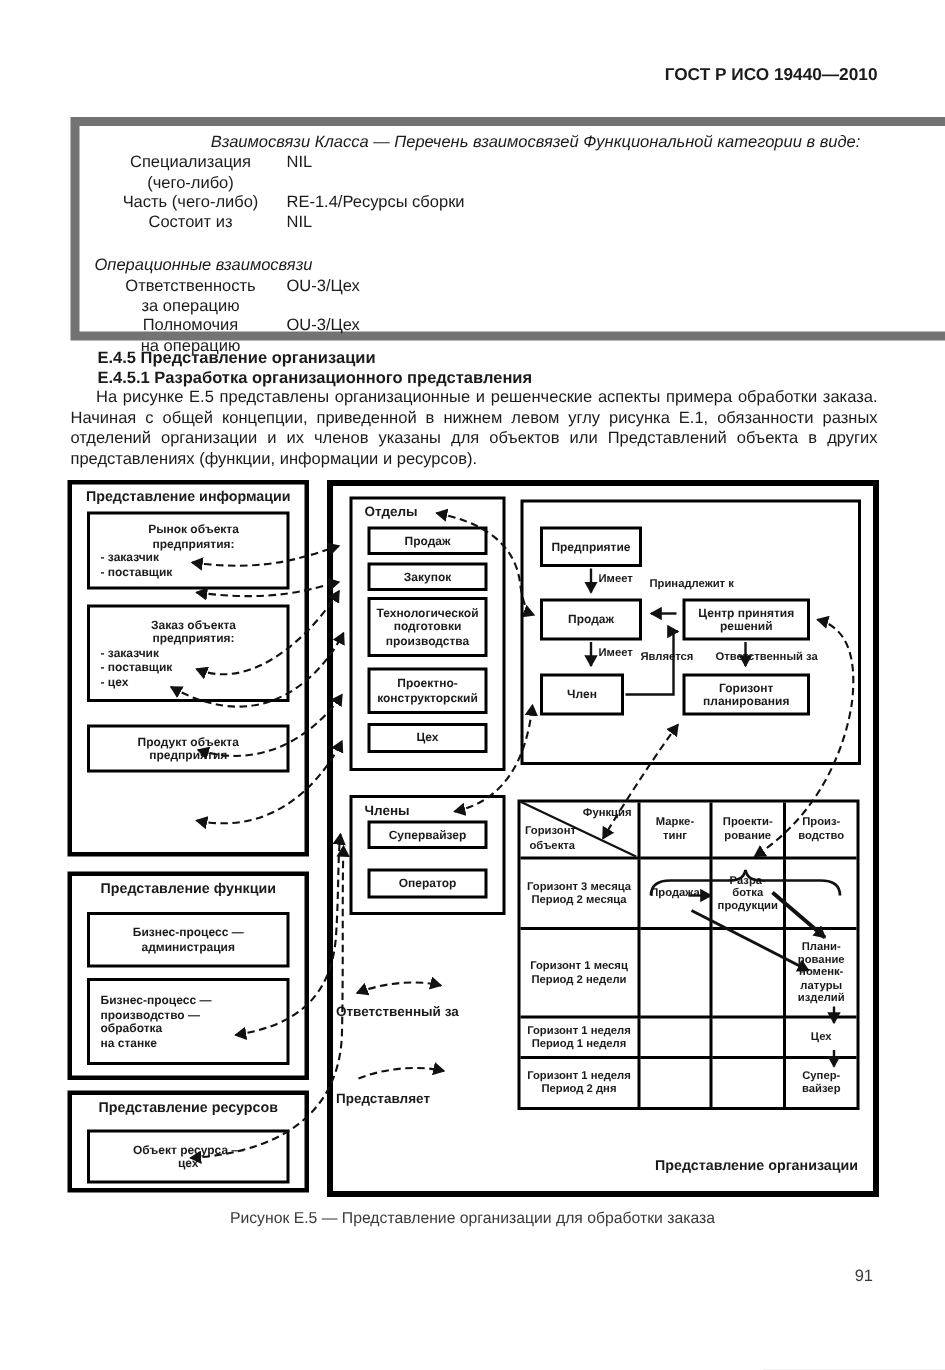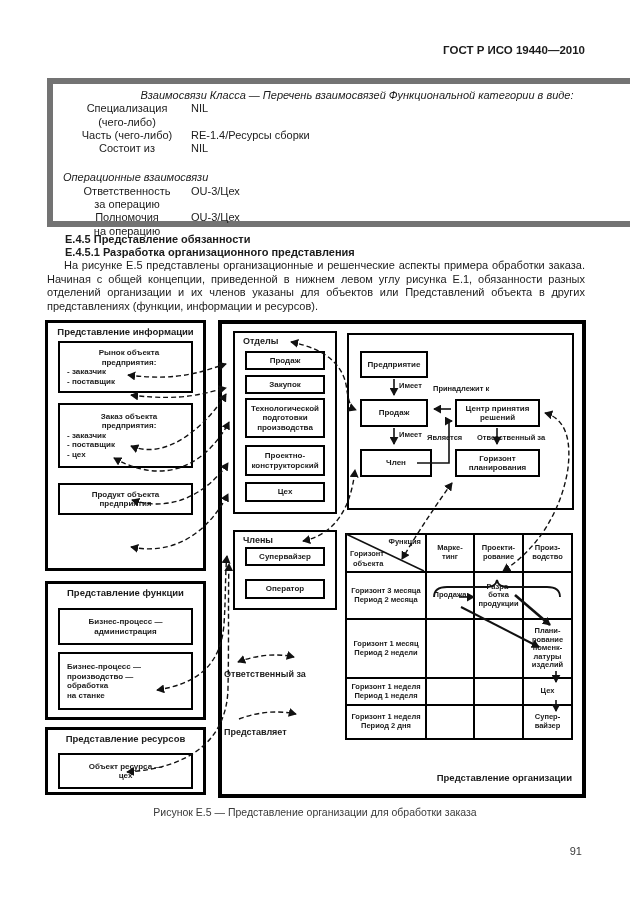--- a/index.html
+++ b/index.html
@@ -82,21 +82,21 @@
       </div>
     <div class="kvrow">
         <span class="kvlab">Полномочия</span>
         <span>OU-3/Цех</span>
       </div>
     <div class="kvrow">
         <span class="kvlab">на операцию</span>
       </div>
   </div>
 
-  <div class="h1" style="top:233px">Е.4.5 Представление обязанности</div>
+  <div class="h1" style="top:233px">Е.4.5 Представление организации</div>
   <div class="h2" style="top:246px">Е.4.5.1 Разработка организационного представления</div>
   <div class="para">На рисунке Е.5 представлены организационные и решенческие аспекты примера обработки заказа. Начиная с общей концепции, приведенной в нижнем левом углу рисунка Е.1, обязанности разных отделений организации и их членов указаны для объектов или Представлений объекта в других представлениях (функции, информации и ресурсов).</div>
 
   <div class="view" style="left:45px;top:320px;width:161px;height:251px">
     <div class="vtitle">Представление информации</div>
   </div>
   <div class="bx lst" style="left:58px;top:341px;width:135px;height:52px">
     <span class="c">Рынок объекта</span>
     <span class="c">предприятия:</span>
     <span>- заказчик</span>
@@ -151,21 +151,21 @@
     <div class="gtitle">Члены</div>
   </div>
   <div class="bx" style="left:245px;top:547px;width:80px;height:19px">Супервайзер</div>
   <div class="bx" style="left:245px;top:579px;width:80px;height:20px">Оператор</div>
 
   <div class="grp" style="left:347px;top:333px;width:227px;height:177px"></div>
   <div class="bx" style="left:360px;top:351px;width:68px;height:27px">Предприятие</div>
   <div class="bx" style="left:360px;top:399px;width:68px;height:28px">Продаж</div>
   <div class="bx pre" style="left:455px;top:399px;width:85px;height:28px">Центр принятия
 решений</div>
-  <div class="bx" style="left:360px;top:449px;width:72px;height:28px">Член</div>
+  <div class="bx" style="left:360px;top:449px;width:56px;height:28px">Член</div>
   <div class="bx pre" style="left:455px;top:449px;width:85px;height:28px">Горизонт
 планирования</div>
   <div class="lbl" style="left:399px;top:381px">Имеет</div>
   <div class="lbl" style="left:433px;top:384px">Принадлежит к</div>
   <div class="lbl" style="left:399px;top:430px">Имеет</div>
   <div class="lbl" style="left:427px;top:433px">Является</div>
   <div class="lbl" style="left:477px;top:433px">Ответственный за</div>
 
   <div class="leg" style="left:224px;top:669px">Ответственный за</div>
   <div class="leg" style="left:224px;top:727px">Представляет</div>

